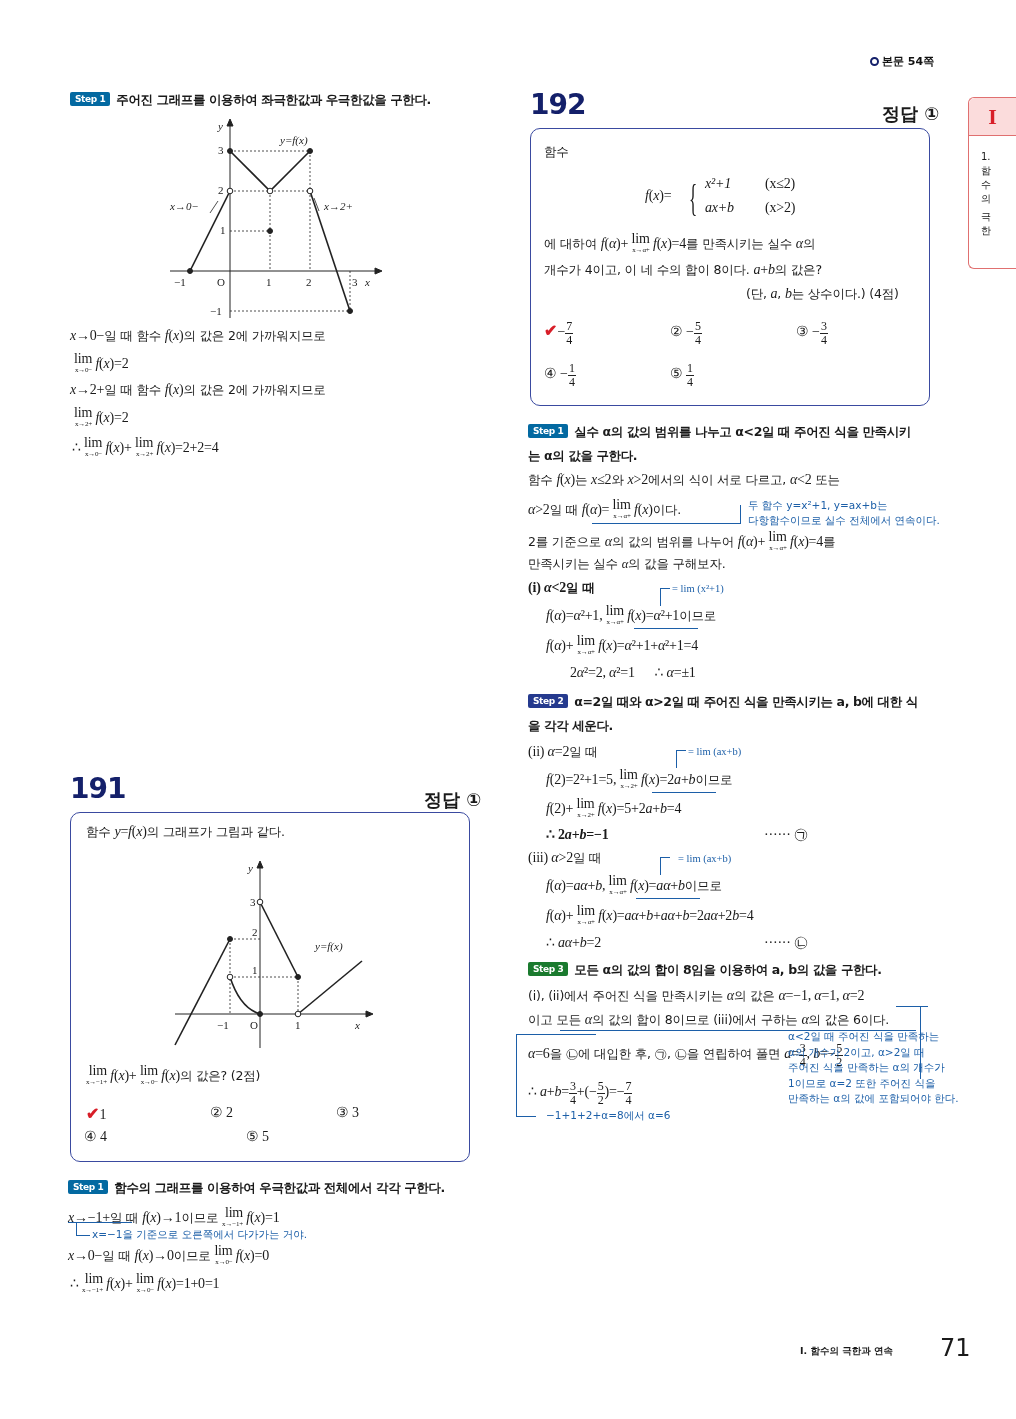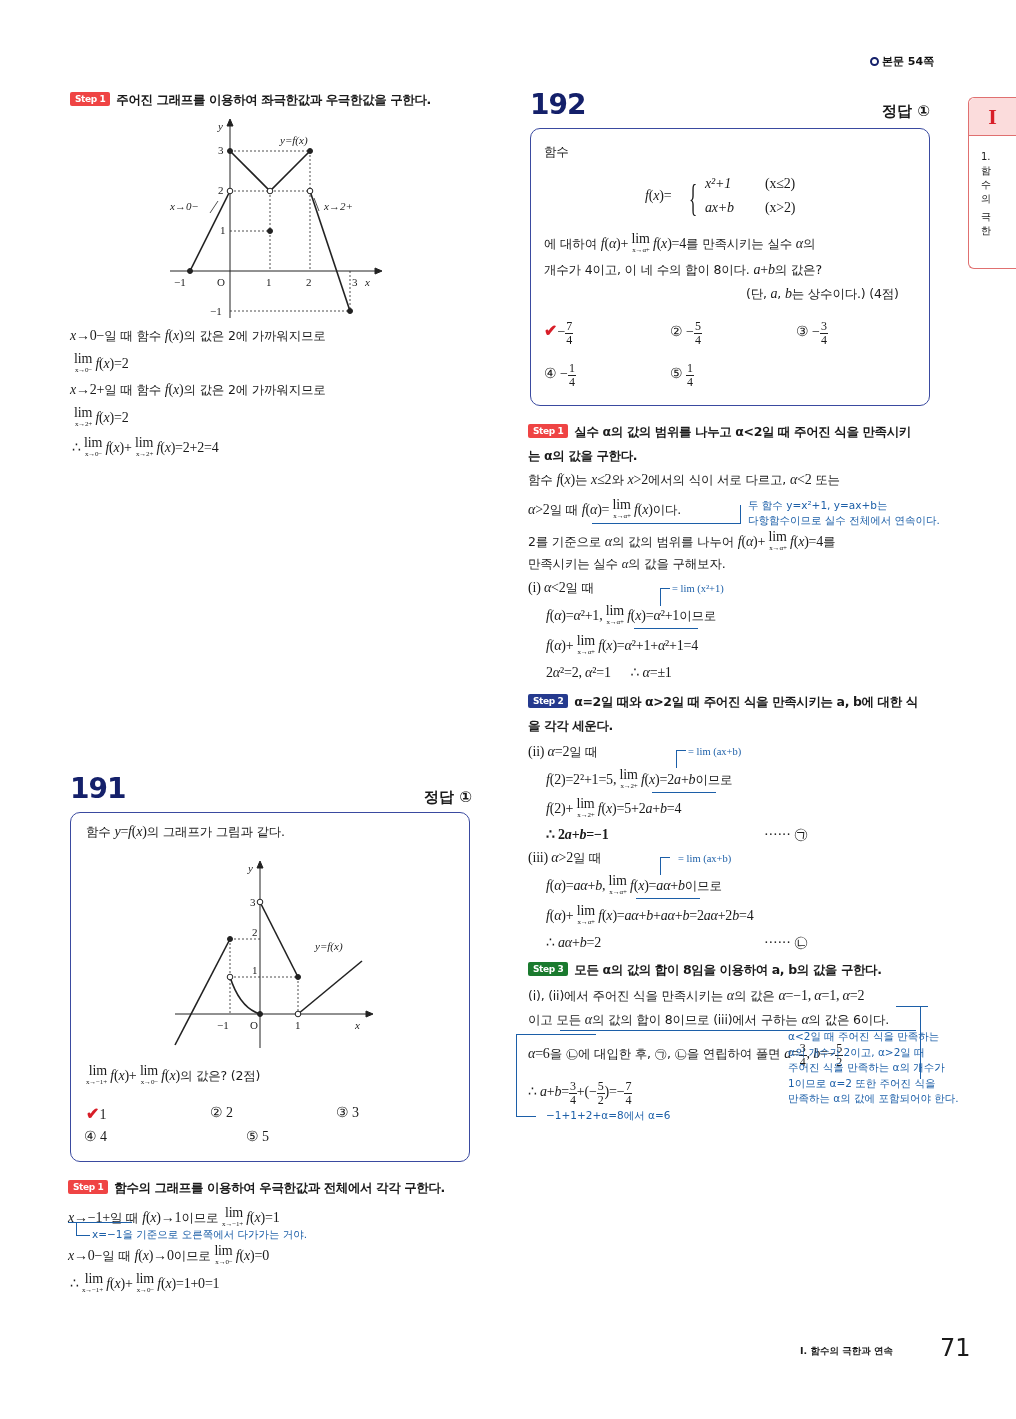--- a/index.html
+++ b/index.html
@@ -4,39 +4,39 @@
 <style>
   * { box-sizing: border-box; margin: 0; padding: 0; }
   html, body { width: 1016px; height: 1419px; background: #ffffff; overflow: hidden; }
   body { position: relative; font-family: "DejaVu Serif", serif; color: #1a1a1a; font-size: 14px; }
   .abs { position: absolute; }
   .sans { font-family: "DejaVu Sans", sans-serif; }
   .serif { font-family: "Liberation Serif", serif; }
   .it { font-style: italic; font-family: "Liberation Serif", serif; }
 
   .step-tag { display: inline-block; color: #fff; font-family: "DejaVu Sans", sans-serif; font-size: 9px; padding: 2px 5px; border-radius: 2px; margin-right: 6px; vertical-align: 2px; }
-  .step-red { background: #ef4444; }
+  .step-red { background: #0369a1; }
   .step-navy { background: #253a8e; }
   .step-green { background: #1a7a2e; }
   .step-head { font-family: "DejaVu Sans", sans-serif; font-weight: bold; font-size: 12.5px; letter-spacing: -0.4px; }
 
   .line { position: absolute; white-space: nowrap; font-size: 14px; font-family: "Liberation Serif", serif; letter-spacing: -0.2px; }
   .kr { font-family: "DejaVu Sans", sans-serif; font-size: 12.5px; }
   .note { color: #1c5fa8; font-size: 10.5px; font-family: "DejaVu Sans", sans-serif; }
 
   .lim { display: inline-block; position: relative; text-align: right; vertical-align: -4px; line-height: 1; }
   .lim .l { display: block; font-size: 14px; }
   .lim .s { display: block; font-size: 7px; margin-top: 1px; }
 
   .frac { display: inline-block; vertical-align: middle; text-align: center; line-height: 1.05; font-size: 12px; }
   .frac .n { display: block; border-bottom: 1px solid #222; padding: 0 1px; }
   .frac .d { display: block; }
 
   .pnum { font-family: "DejaVu Sans", sans-serif; font-weight: bold; font-size: 28px; color: #14206a; letter-spacing: -1px; }
-  .answer { font-family: "DejaVu Sans", sans-serif; font-weight: bold; font-size: 15px; }
+  .answer { font-family: "DejaVu Sans", sans-serif; font-weight: bold; font-size: 18px; }
   .qbox { position: absolute; border: 1.5px solid #3a4aa0; border-radius: 10px; background: #fff; }
   .choice { position: absolute; font-size: 14px; font-family: "Liberation Serif", serif; white-space: nowrap; }
   .check { color: #d81e28; font-weight: bold; font-size: 16px; }
 
   .side-tab { position: absolute; left: 968px; top: 97px; width: 48px; height: 172px; border: 1px solid #e07070; border-right: none; border-radius: 6px 0 0 6px; }
   .side-tab .top { height: 38px; background: #fbdcdc; border-bottom: 1px solid #e07070; border-radius: 6px 0 0 0; color: #d81e28; font-family: "Liberation Serif", serif; font-weight: bold; font-size: 22px; text-align: center; line-height: 38px; }
   .side-tab .body { padding: 14px 0 0 12px; font-family: "DejaVu Sans", sans-serif; font-size: 10px; line-height: 14px; width: 20px; }
   .blue-ul { position: absolute; border-bottom: 1.3px solid #1c5fa8; }
   .blue-line { position: absolute; background: #1c5fa8; }
 </style>
@@ -213,28 +213,28 @@
 <div class="line" style="left:528px; top:498px;"><span class="it">α</span>&gt;2<span class="kr">일 때 </span><span class="it">f</span>(<span class="it">α</span>)= <span class="lim"><span class="l">lim</span><span class="s">x→α+</span></span> <span class="it">f</span>(<span class="it">x</span>)<span class="kr">이다.</span></div>
 <div class="blue-ul" style="left:592px; top:523px; width:112px;"></div>
 <div class="blue-line" style="left:704px; top:523px; width:36px; height:1.3px;"></div>
 <div class="blue-line" style="left:740px; top:505px; width:1.3px; height:19px;"></div>
 <div class="abs note" style="left:748px; top:498px; line-height:15px;">
   <div>두 함수 y=x²+1, y=ax+b는</div>
   <div>다항함수이므로 실수 전체에서 연속이다.</div>
 </div>
 <div class="line" style="left:528px; top:530px;"><span class="kr">2를 기준으로 </span><span class="it">α</span><span class="kr">의 값의 범위를 나누어 </span><span class="it">f</span>(<span class="it">α</span>)+ <span class="lim"><span class="l">lim</span><span class="s">x→α+</span></span> <span class="it">f</span>(<span class="it">x</span>)=4<span class="kr">를</span></div>
 <div class="line kr" style="left:528px; top:556px;">만족시키는 실수 <span class="it">α</span>의 값을 구해보자.</div>
-<div class="line" style="left:528px; top:580px;">(i) <span class="it">α</span>&lt;2<span class="kr">일 때</span></div>
+<div class="line" style="left:528px; top:580px;font-weight:bold;">(i) <span class="it">α</span>&lt;2<span class="kr">일 때</span></div>
 <div class="abs note" style="left:672px; top:582px;"><span style="font-family:'Liberation Serif',serif;">= lim (x²+1)</span></div>
 <div class="blue-line" style="left:660px; top:588px; width:1.3px; height:18px;"></div>
 <div class="blue-line" style="left:660px; top:588px; width:10px; height:1.3px;"></div>
 <div class="line" style="left:546px; top:604px;"><span class="it">f</span>(<span class="it">α</span>)=<span class="it">α</span>²+1, <span class="lim"><span class="l">lim</span><span class="s">x→α+</span></span> <span class="it">f</span>(<span class="it">x</span>)=<span class="it">α</span>²+1<span class="kr">이므로</span></div>
 <div class="blue-ul" style="left:634px; top:628px; width:64px;"></div>
 <div class="line" style="left:546px; top:634px;"><span class="it">f</span>(<span class="it">α</span>)+ <span class="lim"><span class="l">lim</span><span class="s">x→α+</span></span> <span class="it">f</span>(<span class="it">x</span>)=<span class="it">α</span>²+1+<span class="it">α</span>²+1=4</div>
-<div class="line" style="left:546px; top:664px;text-align:center;">2<span class="it">α</span>²=2, <span class="it">α</span>²=1 &nbsp;&nbsp;&nbsp;&nbsp;&nbsp;∴ <span class="it">α</span>=±1</div>
+<div class="line" style="left:570px; top:664px;text-align:center;">2<span class="it">α</span>²=2, <span class="it">α</span>²=1 &nbsp;&nbsp;&nbsp;&nbsp;&nbsp;∴ <span class="it">α</span>=±1</div>
 
 <div class="abs step-head" style="left:528px; top:694px;">
   <span class="step-tag step-navy">Step 2</span><span>α=2일 때와 α&gt;2일 때 주어진 식을 만족시키는 a, b에 대한 식</span>
 </div>
 <div class="abs step-head" style="left:528px; top:718px;">을 각각 세운다.</div>
 
 <div class="line" style="left:528px; top:744px;">(ii) <span class="it">α</span>=2<span class="kr">일 때</span></div>
 <div class="abs note" style="left:688px; top:745px;"><span style="font-family:'Liberation Serif',serif;">= lim (ax+b)</span></div>
 <div class="blue-line" style="left:676px; top:750px; width:1.3px; height:18px;"></div>
 <div class="blue-line" style="left:676px; top:750px; width:10px; height:1.3px;"></div>

